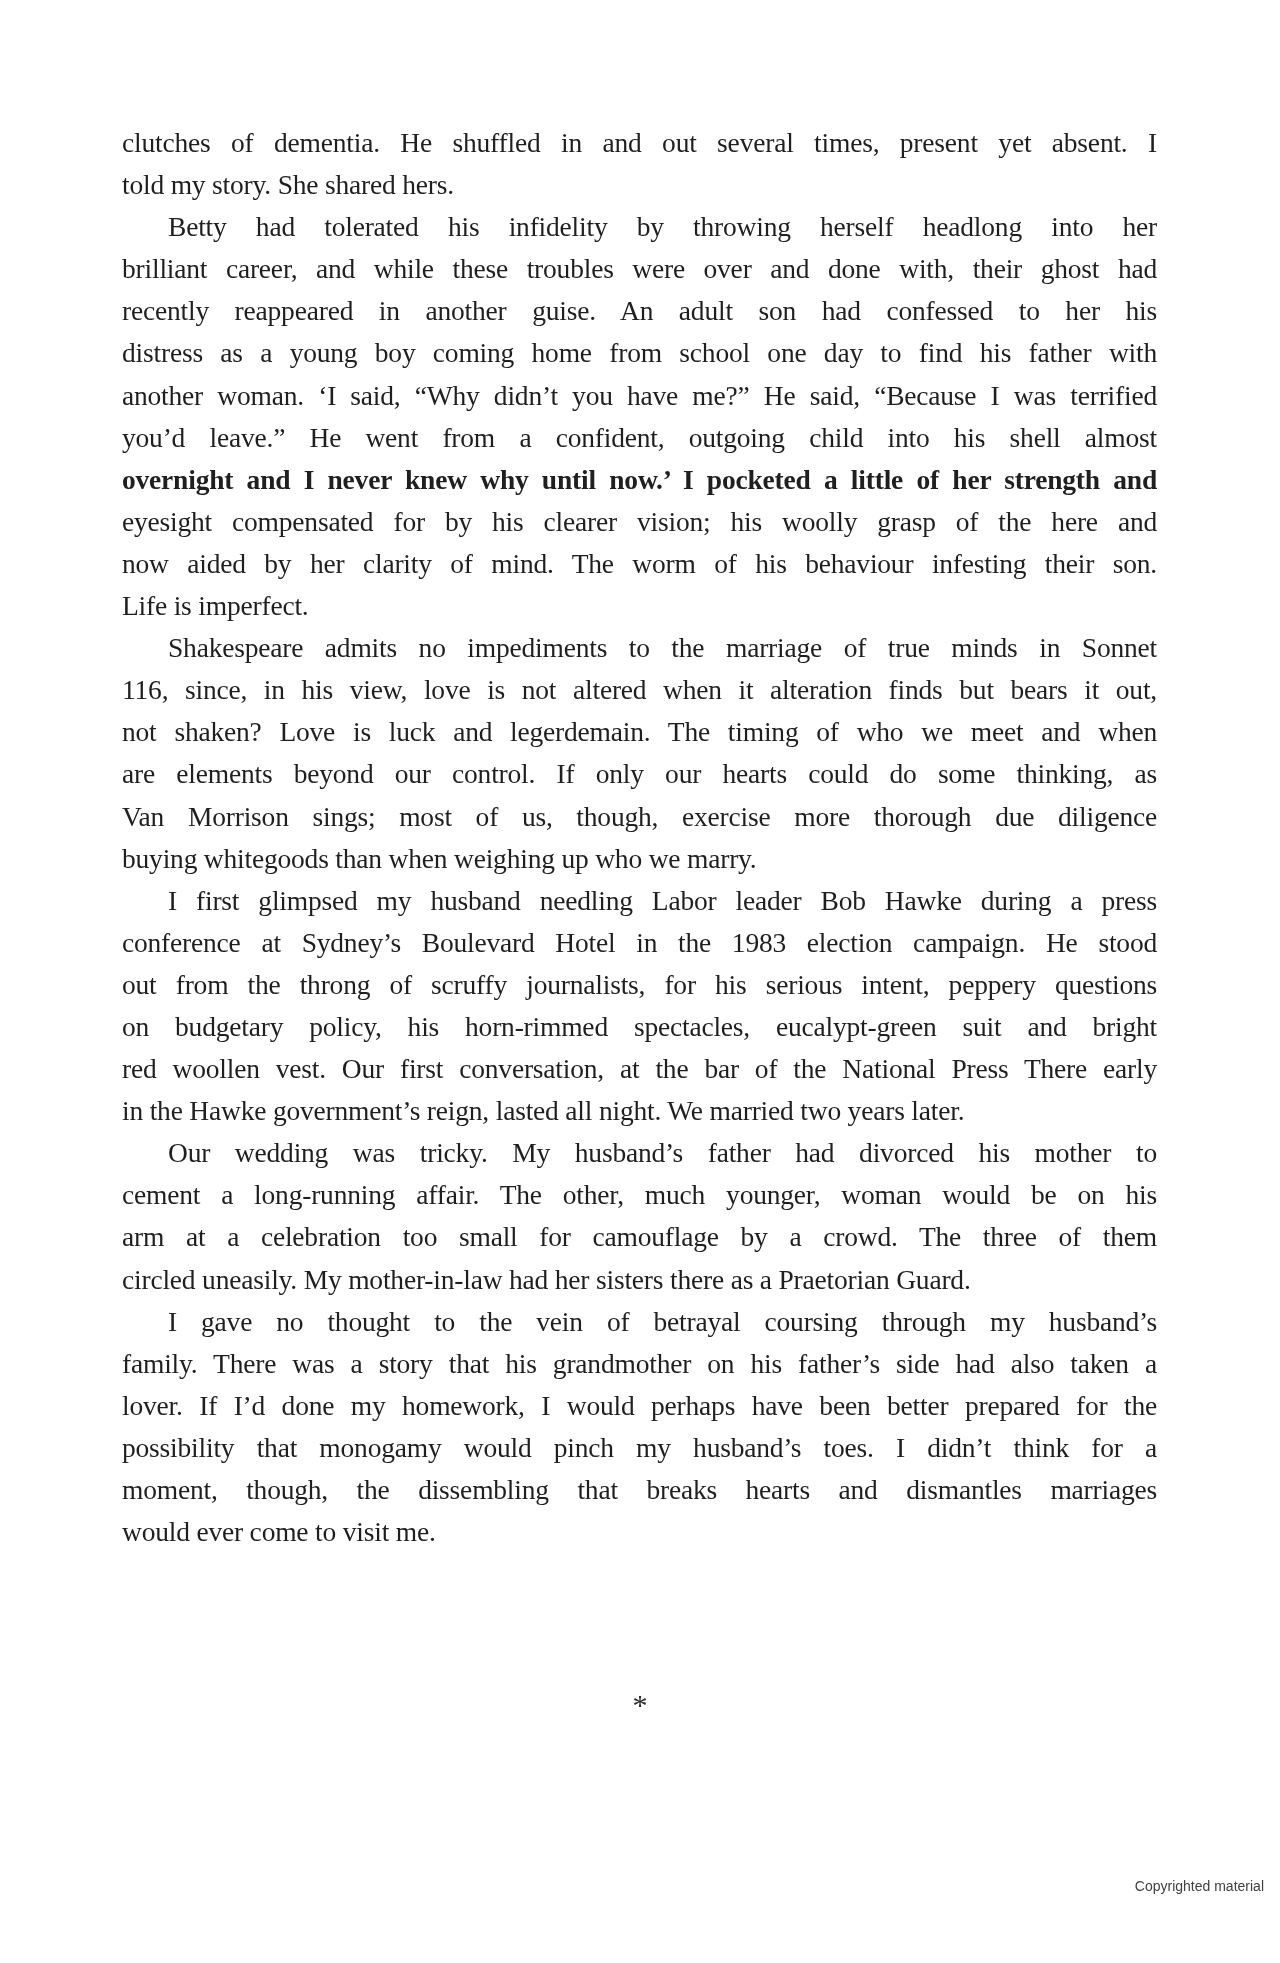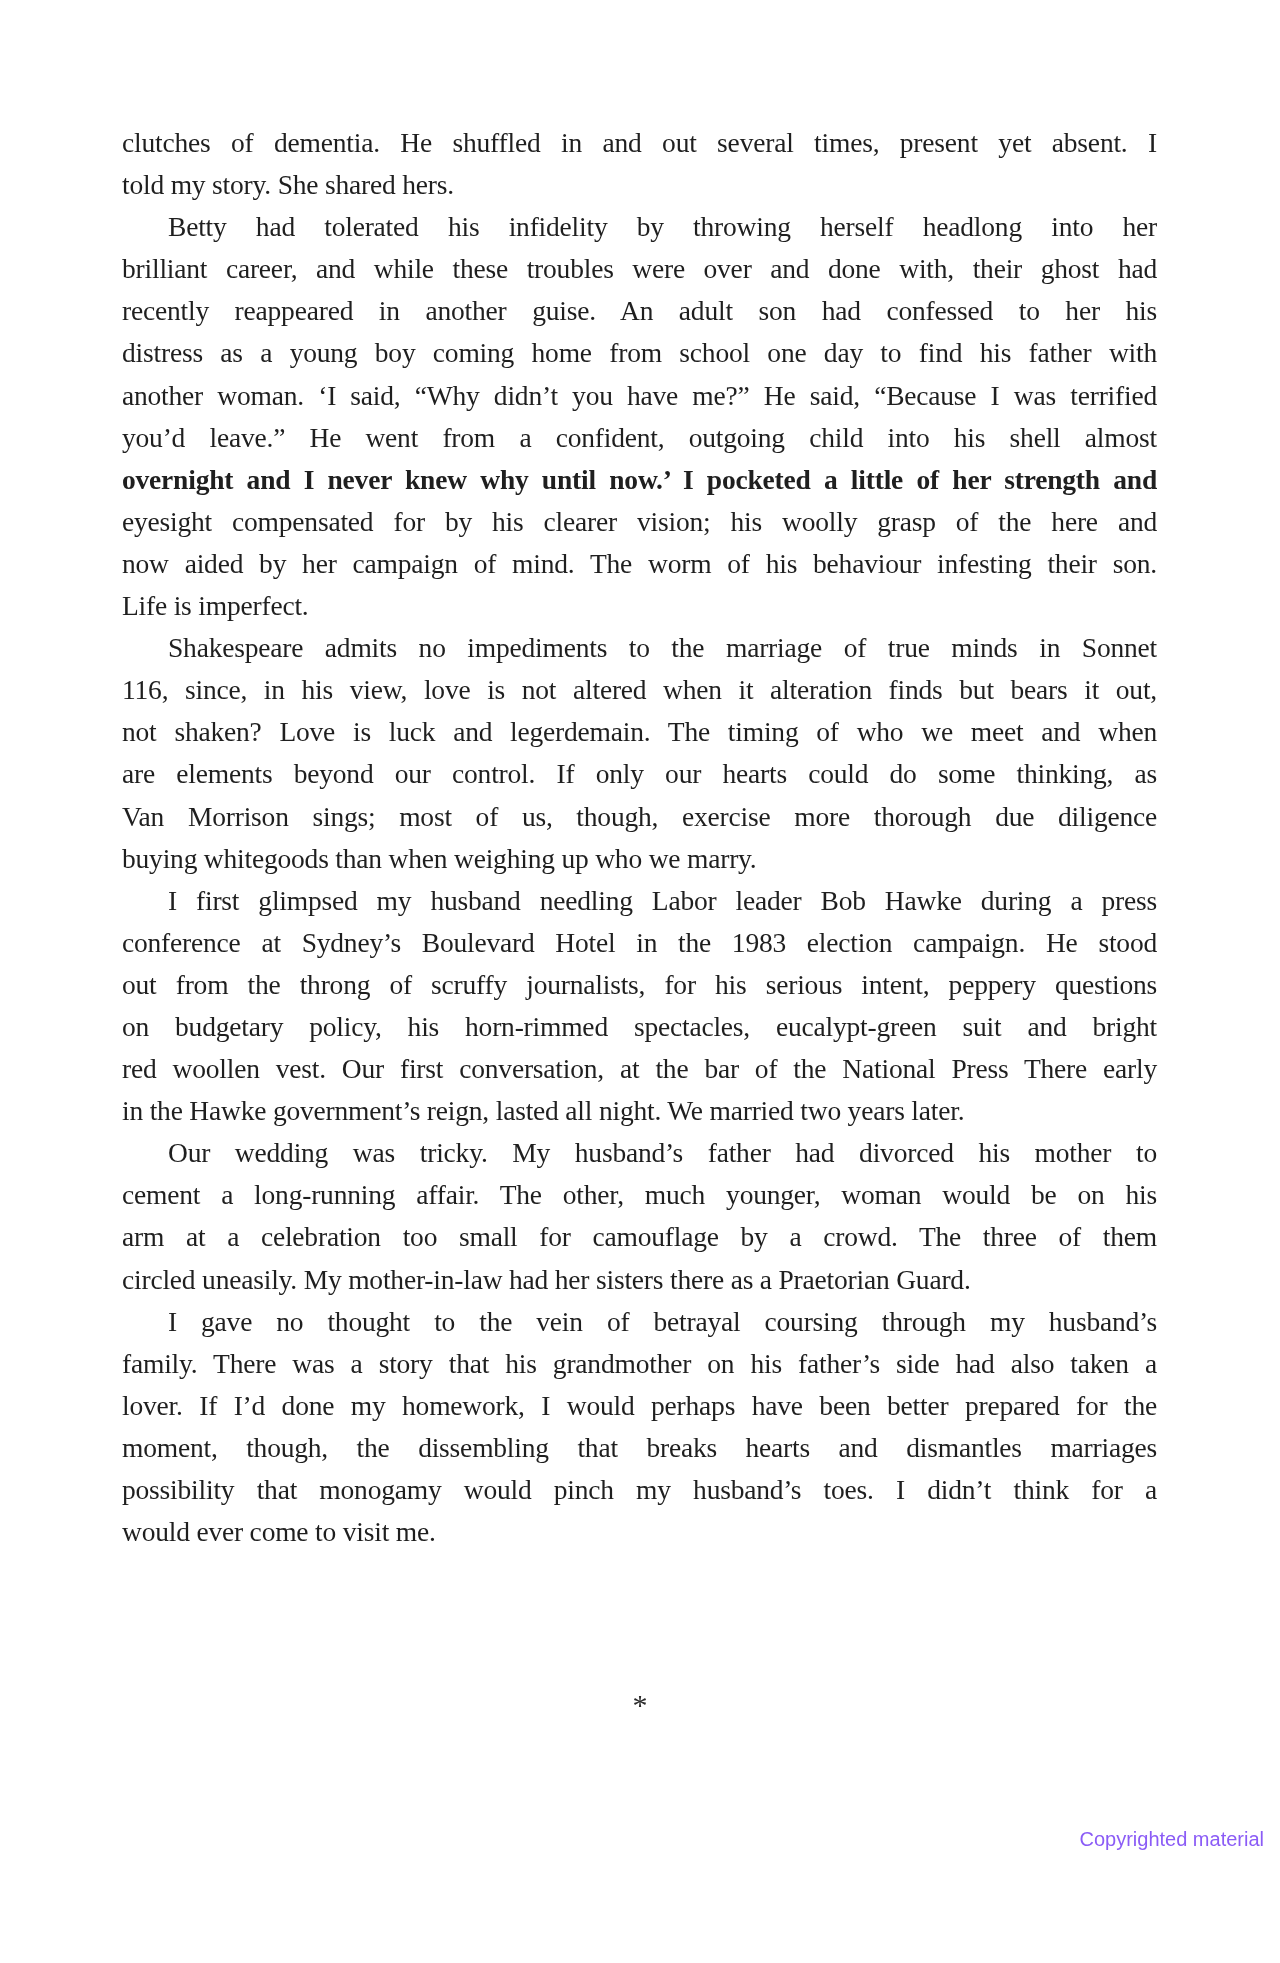--- a/index.html
+++ b/index.html
@@ -49,24 +49,24 @@
       width: 1280px;
       top: 1688px;
       text-align: center;
       font-size: 30px;
       line-height: 34px;
       color: #2a2a2a;
     }
     .watermark {
       position: absolute;
       right: 16px;
-      top: 1828px;
+      top: 1878px;
       font-family: "Liberation Sans", "DejaVu Sans", sans-serif;
-      font-size: 20px;
-      color: #8b5cf6;
+      font-size: 14px;
+      color: #404040;
     }
   </style>
 </head>
 <body>
 
 <div class="page">
 
   <div class="para">
     <span class="line" style="word-spacing: 0px;">clutches of dementia. He shuffled in and out several times, present yet absent. I</span>
     <span class="line last" style="word-spacing: 0px;">told my story. She shared hers.</span>
@@ -74,21 +74,21 @@
 
   <div class="para">
     <span class="line indent" style="word-spacing: 0px;">Betty had tolerated his infidelity by throwing herself headlong into her</span>
     <span class="line" style="word-spacing: 0px;">brilliant career, and while these troubles were over and done with, their ghost had</span>
     <span class="line" style="word-spacing: 0px;">recently reappeared in another guise. An adult son had confessed to her his</span>
     <span class="line" style="word-spacing: 0px;">distress as a young boy coming home from school one day to find his father with</span>
     <span class="line" style="word-spacing: 0px;">another woman. ‘I said, “Why didn’t you have me?” He said, “Because I was terrified</span>
     <span class="line" style="word-spacing: 0px;">you’d leave.” He went from a confident, outgoing child into his shell almost</span>
     <span class="line" style="word-spacing: 0px; font-weight: bold;">overnight and I never knew why until now.’ I pocketed a little of her strength and</span>
     <span class="line" style="word-spacing: 0px;">eyesight compensated for by his clearer vision; his woolly grasp of the here and</span>
-    <span class="line" style="word-spacing: 0px;">now aided by her campaign of mind. The worm of his behaviour infesting their son.</span>
+    <span class="line" style="word-spacing: 0px;">now aided by her clarity of mind. The worm of his behaviour infesting their son.</span>
     <span class="line last" style="word-spacing: 0px;">Life is imperfect.</span>
   </div>
 
   <div class="para">
     <span class="line indent" style="word-spacing: 0px;">Shakespeare admits no impediments to the marriage of true minds in Sonnet</span>
     <span class="line" style="word-spacing: 0px;">116, since, in his view, love is not altered when it alteration finds but bears it out,</span>
     <span class="line" style="word-spacing: 0px;">not shaken? Love is luck and legerdemain. The timing of who we meet and when</span>
     <span class="line" style="word-spacing: 0px;">are elements beyond our control. If only our hearts could do some thinking, as</span>
     <span class="line" style="word-spacing: 0px;">Van Morrison sings; most of us, though, exercise more thorough due diligence</span>
     <span class="line last" style="word-spacing: 0px;">buying whitegoods than when weighing up who we marry.</span>
@@ -107,21 +107,21 @@
     <span class="line indent" style="word-spacing: 0px;">Our wedding was tricky. My husband’s father had divorced his mother to</span>
     <span class="line" style="word-spacing: 0px;">cement a long-running affair. The other, much younger, woman would be on his</span>
     <span class="line" style="word-spacing: 0px;">arm at a celebration too small for camouflage by a crowd. The three of them</span>
     <span class="line last" style="word-spacing: 0px;">circled uneasily. My mother-in-law had her sisters there as a Praetorian Guard.</span>
   </div>
 
   <div class="para">
     <span class="line indent" style="word-spacing: 0px;">I gave no thought to the vein of betrayal coursing through my husband’s</span>
     <span class="line" style="word-spacing: 0px;">family. There was a story that his grandmother on his father’s side had also taken a</span>
     <span class="line" style="word-spacing: 0px;">lover. If I’d done my homework, I would perhaps have been better prepared for the</span>
+    <span class="line" style="word-spacing: 0px;">possibility that monogamy would pinch my husband’s toes. I didn’t think for a</span>
     <span class="line" style="word-spacing: 0px;">moment, though, the dissembling that breaks hearts and dismantles marriages</span>
-    <span class="line" style="word-spacing: 0px;">possibility that monogamy would pinch my husband’s toes. I didn’t think for a</span>
     <span class="line last" style="word-spacing: 0px;">would ever come to visit me.</span>
   </div>
 </div>
 
 <div class="section-break">*</div>
 
 <div class="watermark">Copyrighted material</div>
 
 </body></html>

